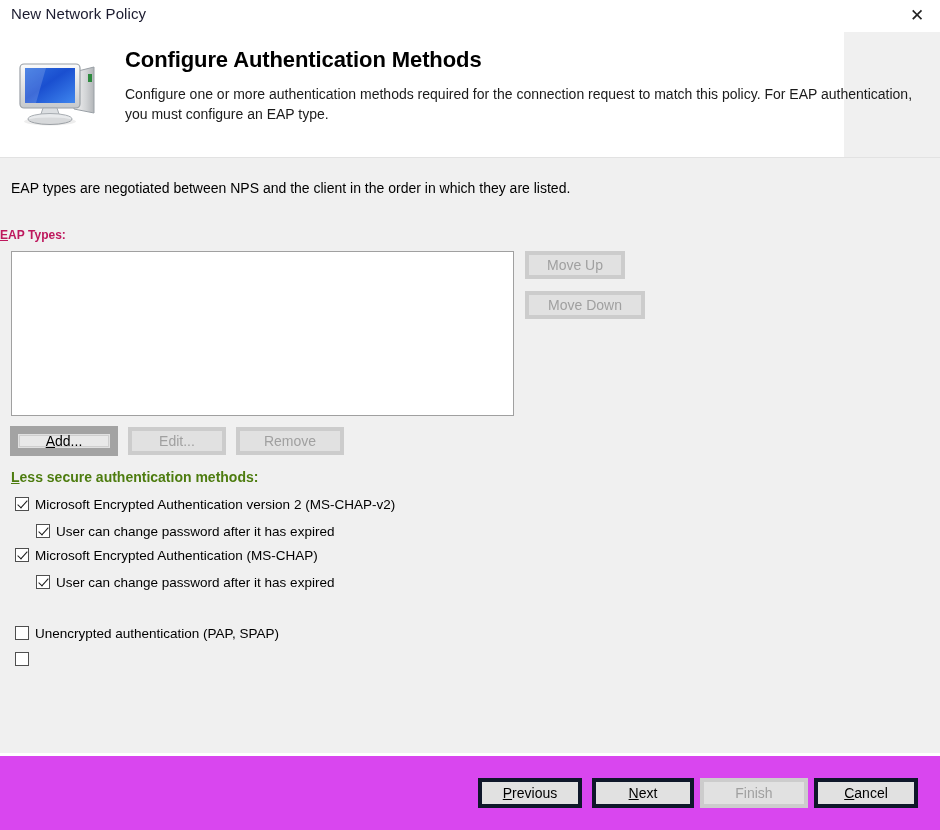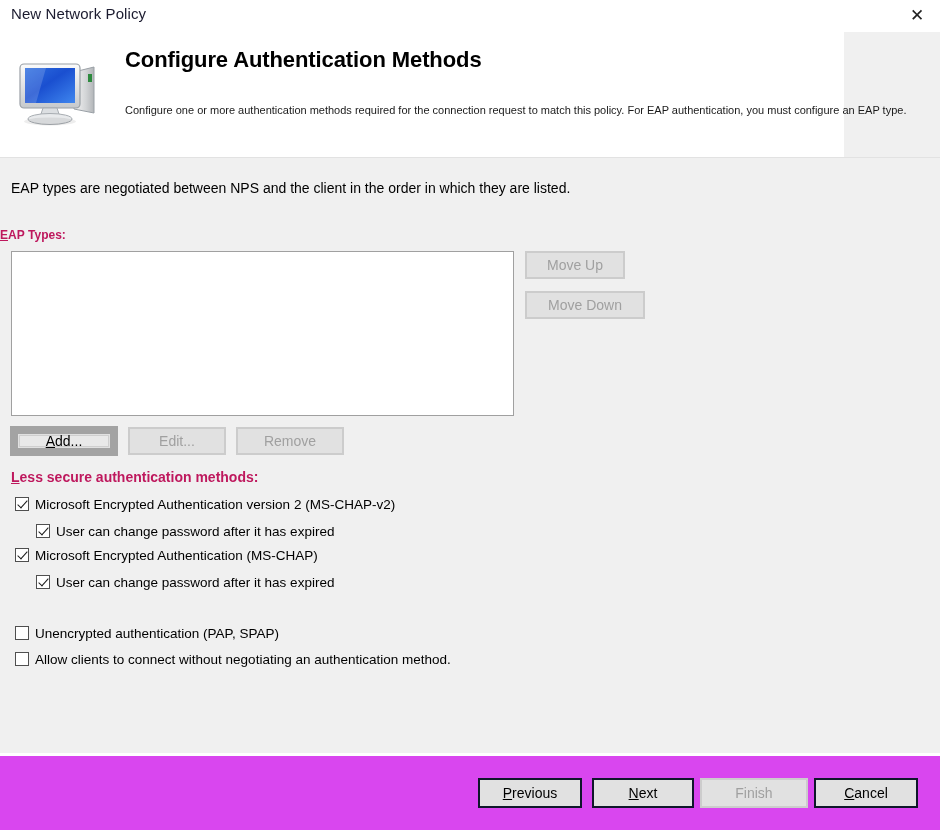--- a/index.html
+++ b/index.html
@@ -70,23 +70,23 @@
     position: absolute;
     left: 125px; top: 15px;
     font-size: 22px;
     font-weight: bold;
     color: #000;
     letter-spacing: -.1px;
     white-space: nowrap;
   }
   .header-desc {
     position: absolute;
-    left: 125px; top: 68px;
+    left: 125px; top: 52px;
     width: 800px;
-    font-size: 11px;
+    font-size: 14px;
     line-height: 20px;
     color: #1a1a1a;
   }
 
   
   .body-area {
     position: absolute;
     left: 0; top: 158px;
     width: 940px; height: 595px;
     background: #f0f0f0;
@@ -113,21 +113,21 @@
     width: 503px; height: 165px;
     background: #ffffff;
     border: 1px solid #a0a0a0;
     box-sizing: border-box;
   }
 
   
   .btn {
     position: absolute;
     background: #e1e1e1;
-    border: 2px solid #0f172a;
+    border: 4px solid #0f172a;
     box-sizing: border-box;
     font-family: "Liberation Sans", sans-serif;
     font-size: 14px;
     color: #000;
     display: flex;
     align-items: center;
     justify-content: center;
     cursor: default;
     white-space: nowrap;
     padding: 0;
@@ -160,21 +160,21 @@
   .btn-add    { left: 10px;  top: 268px; width: 108px; height: 30px; }
   .btn-edit   { left: 128px; top: 269px; width: 98px;  height: 28px; }
   .btn-remove { left: 236px; top: 269px; width: 108px; height: 28px; }
 
   
   .section-label {
     position: absolute;
     left: 11px; top: 311px;
     font-size: 14px;
     font-weight: bold;
-    color: #be185d;
+    color: #4d7c0f;
   }
   .section-label .acc { text-decoration: underline; }
 
   .cb-row {
     position: absolute;
     display: flex;
     align-items: center;
     height: 20px;
     cursor: default;
   }
@@ -316,21 +316,20 @@
   <div class="cb-row indent" style="top:414px">
     <span class="cbox checked"></span>
     <span class="cb-text">User can change password after it has expired</span>
   </div>
   <div class="cb-row top" style="top:465px">
     <span class="cbox"></span>
     <span class="cb-text">Unencrypted authentication (PAP, SPAP)</span>
   </div>
   <div class="cb-row top" style="top:491px">
     <span class="cbox"></span>
-    <span class="cb-text">Allow clients to connect without negotiating an authentication method.</span>
   </div>
 
 </div>
 
 <div class="footer-divider"></div>
 <div class="footer">
   <div class="btn btn-previous">
     <span class="lbl"><span class="acc">P</span>revious</span>
   </div>
   <div class="btn btn-next">

